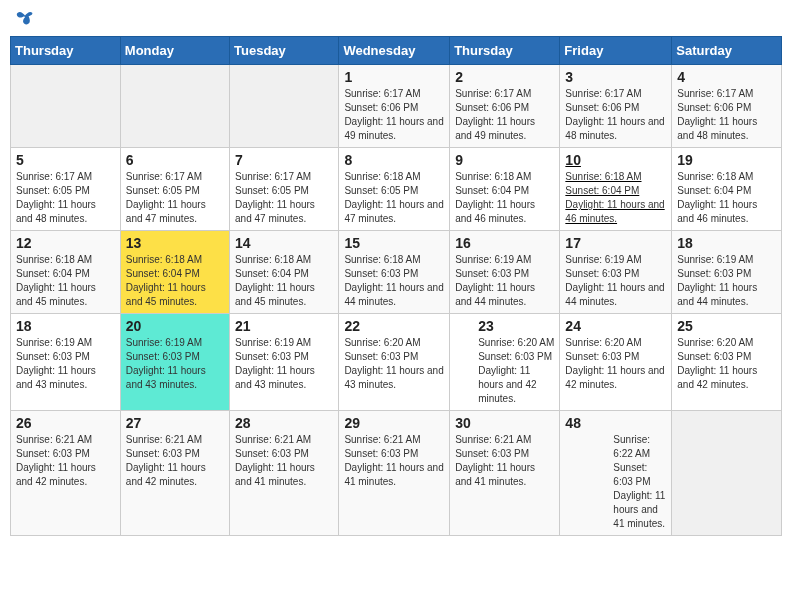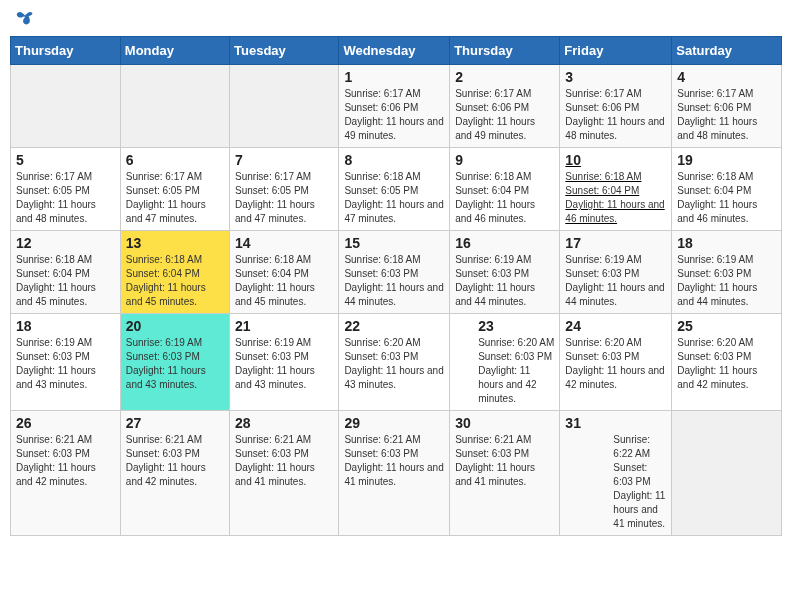--- a/index.html
+++ b/index.html
@@ -305,21 +305,21 @@
 Sunset: 6:03 PM
 Daylight: 11 hours and 41 minutes.</div>
         </td>
         <td style="background-color: rgb(249, 249, 249);">
           <div class="day-num">30</div>
           <div class="day-info" style="white-space: pre-line;">Sunrise: 6:21 AM
 Sunset: 6:03 PM
 Daylight: 11 hours and 41 minutes.</div>
         </td>
         <td style="background-color: rgb(249, 249, 249);">
-          <div class="day-num">31</div>
+          <div class="day-num">48</div>
           <div class="day-info" style="white-space: pre-line; margin-left: 48px;">Sunrise: 6:22 AM
 Sunset: 6:03 PM
 Daylight: 11 hours and 41 minutes.</div>
         </td>
         <td class="empty-cell" style="background-color: rgb(240, 240, 240);"></td>
       </tr>
     </tbody>
 </table>
 
 </body></html>

